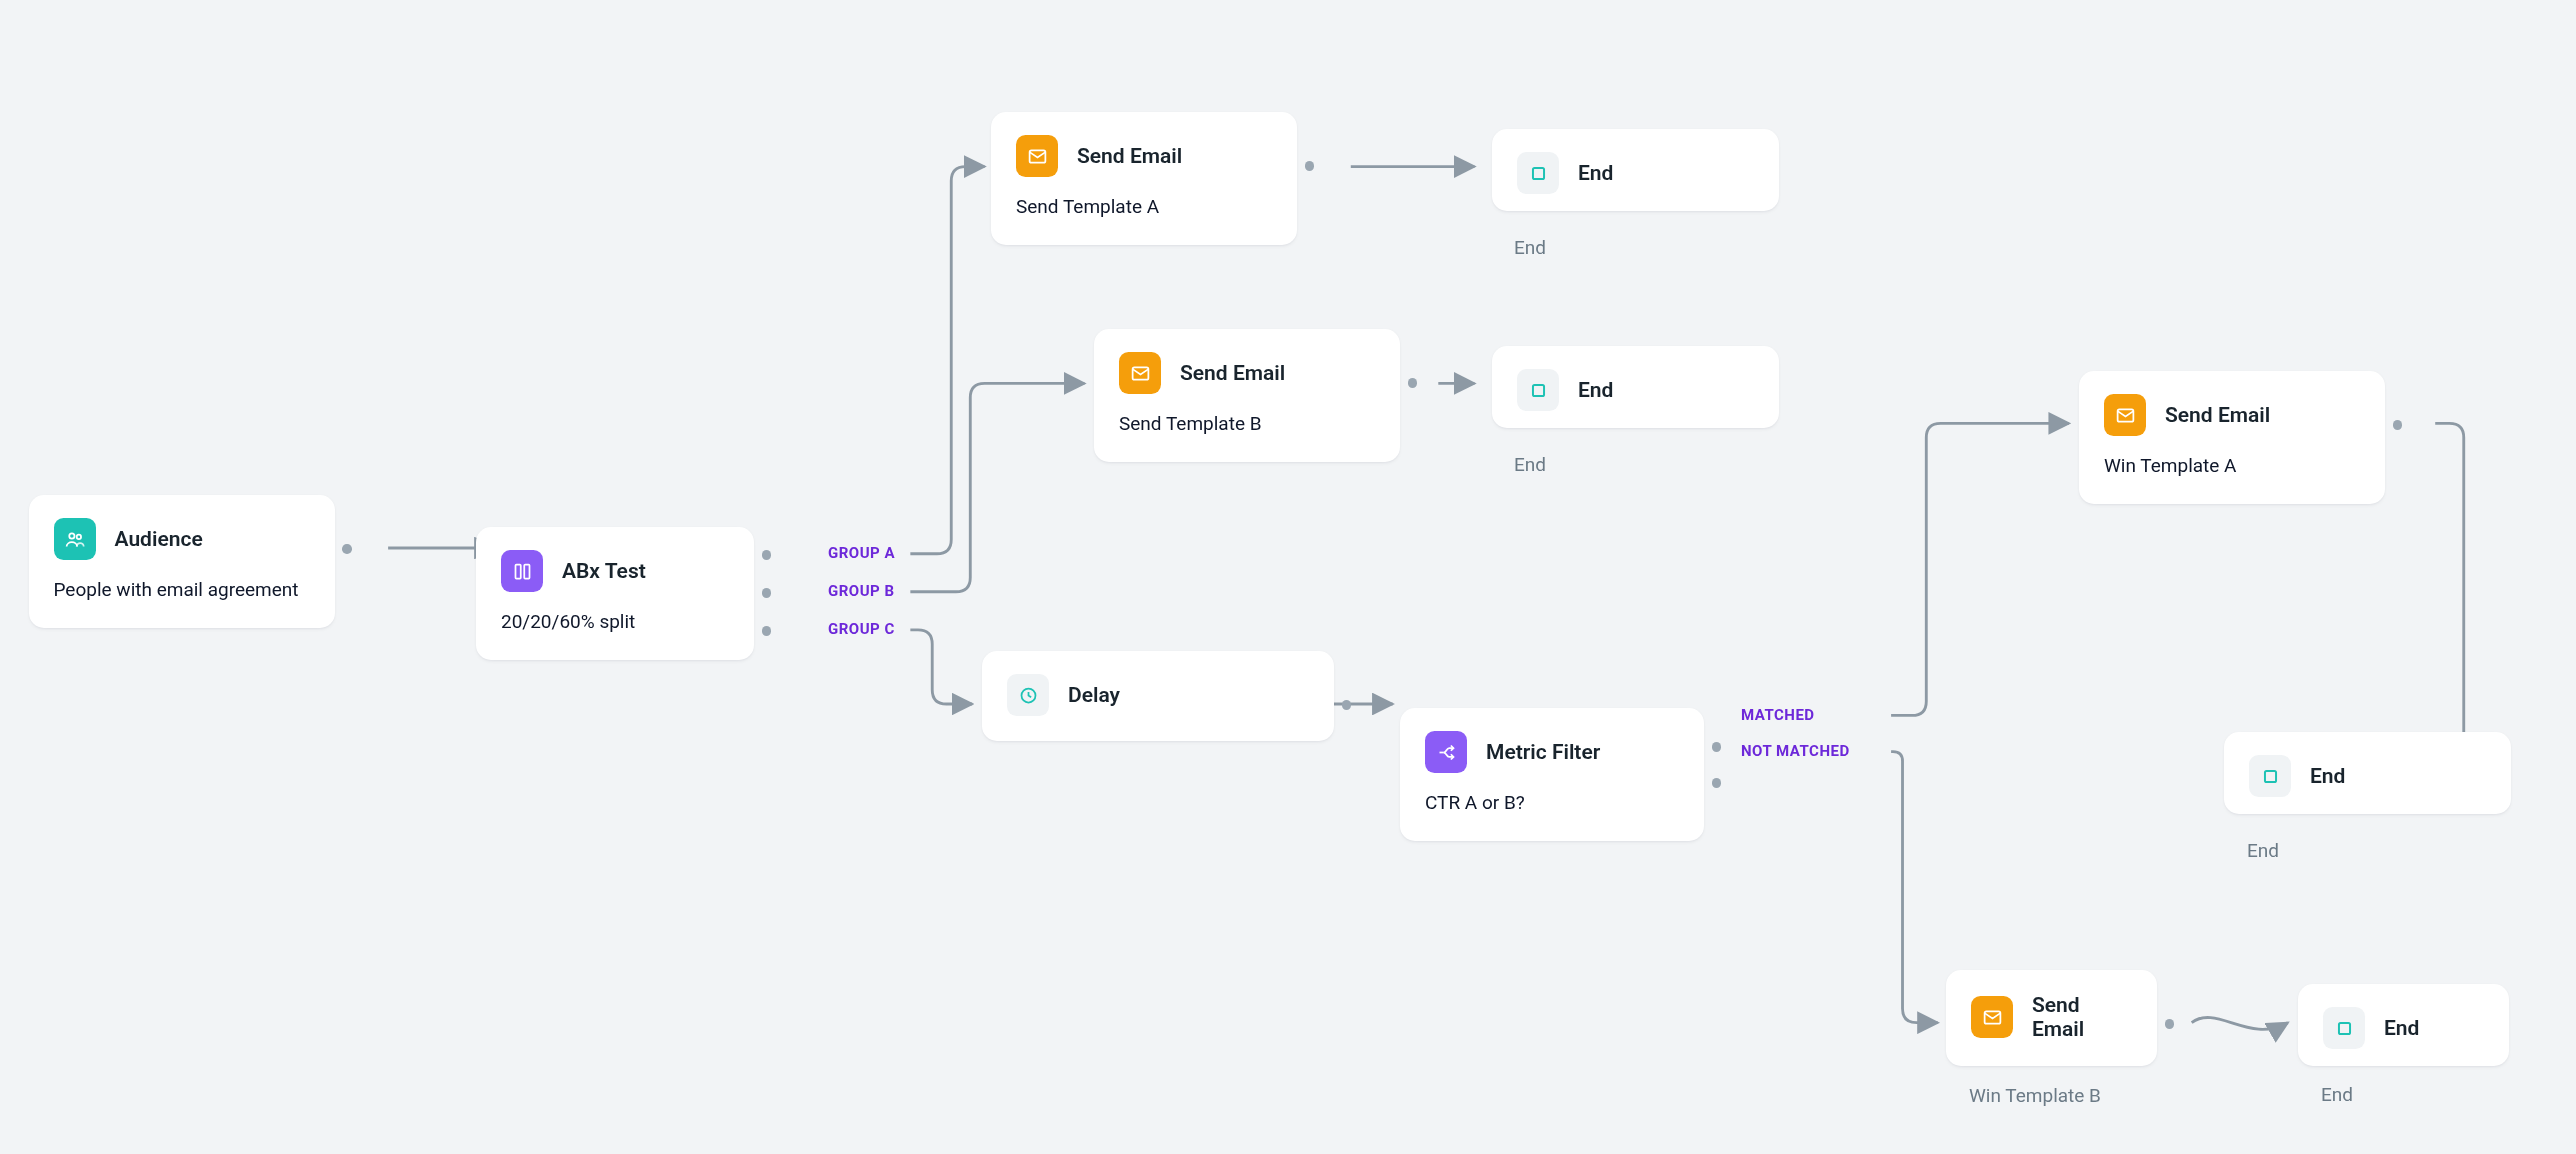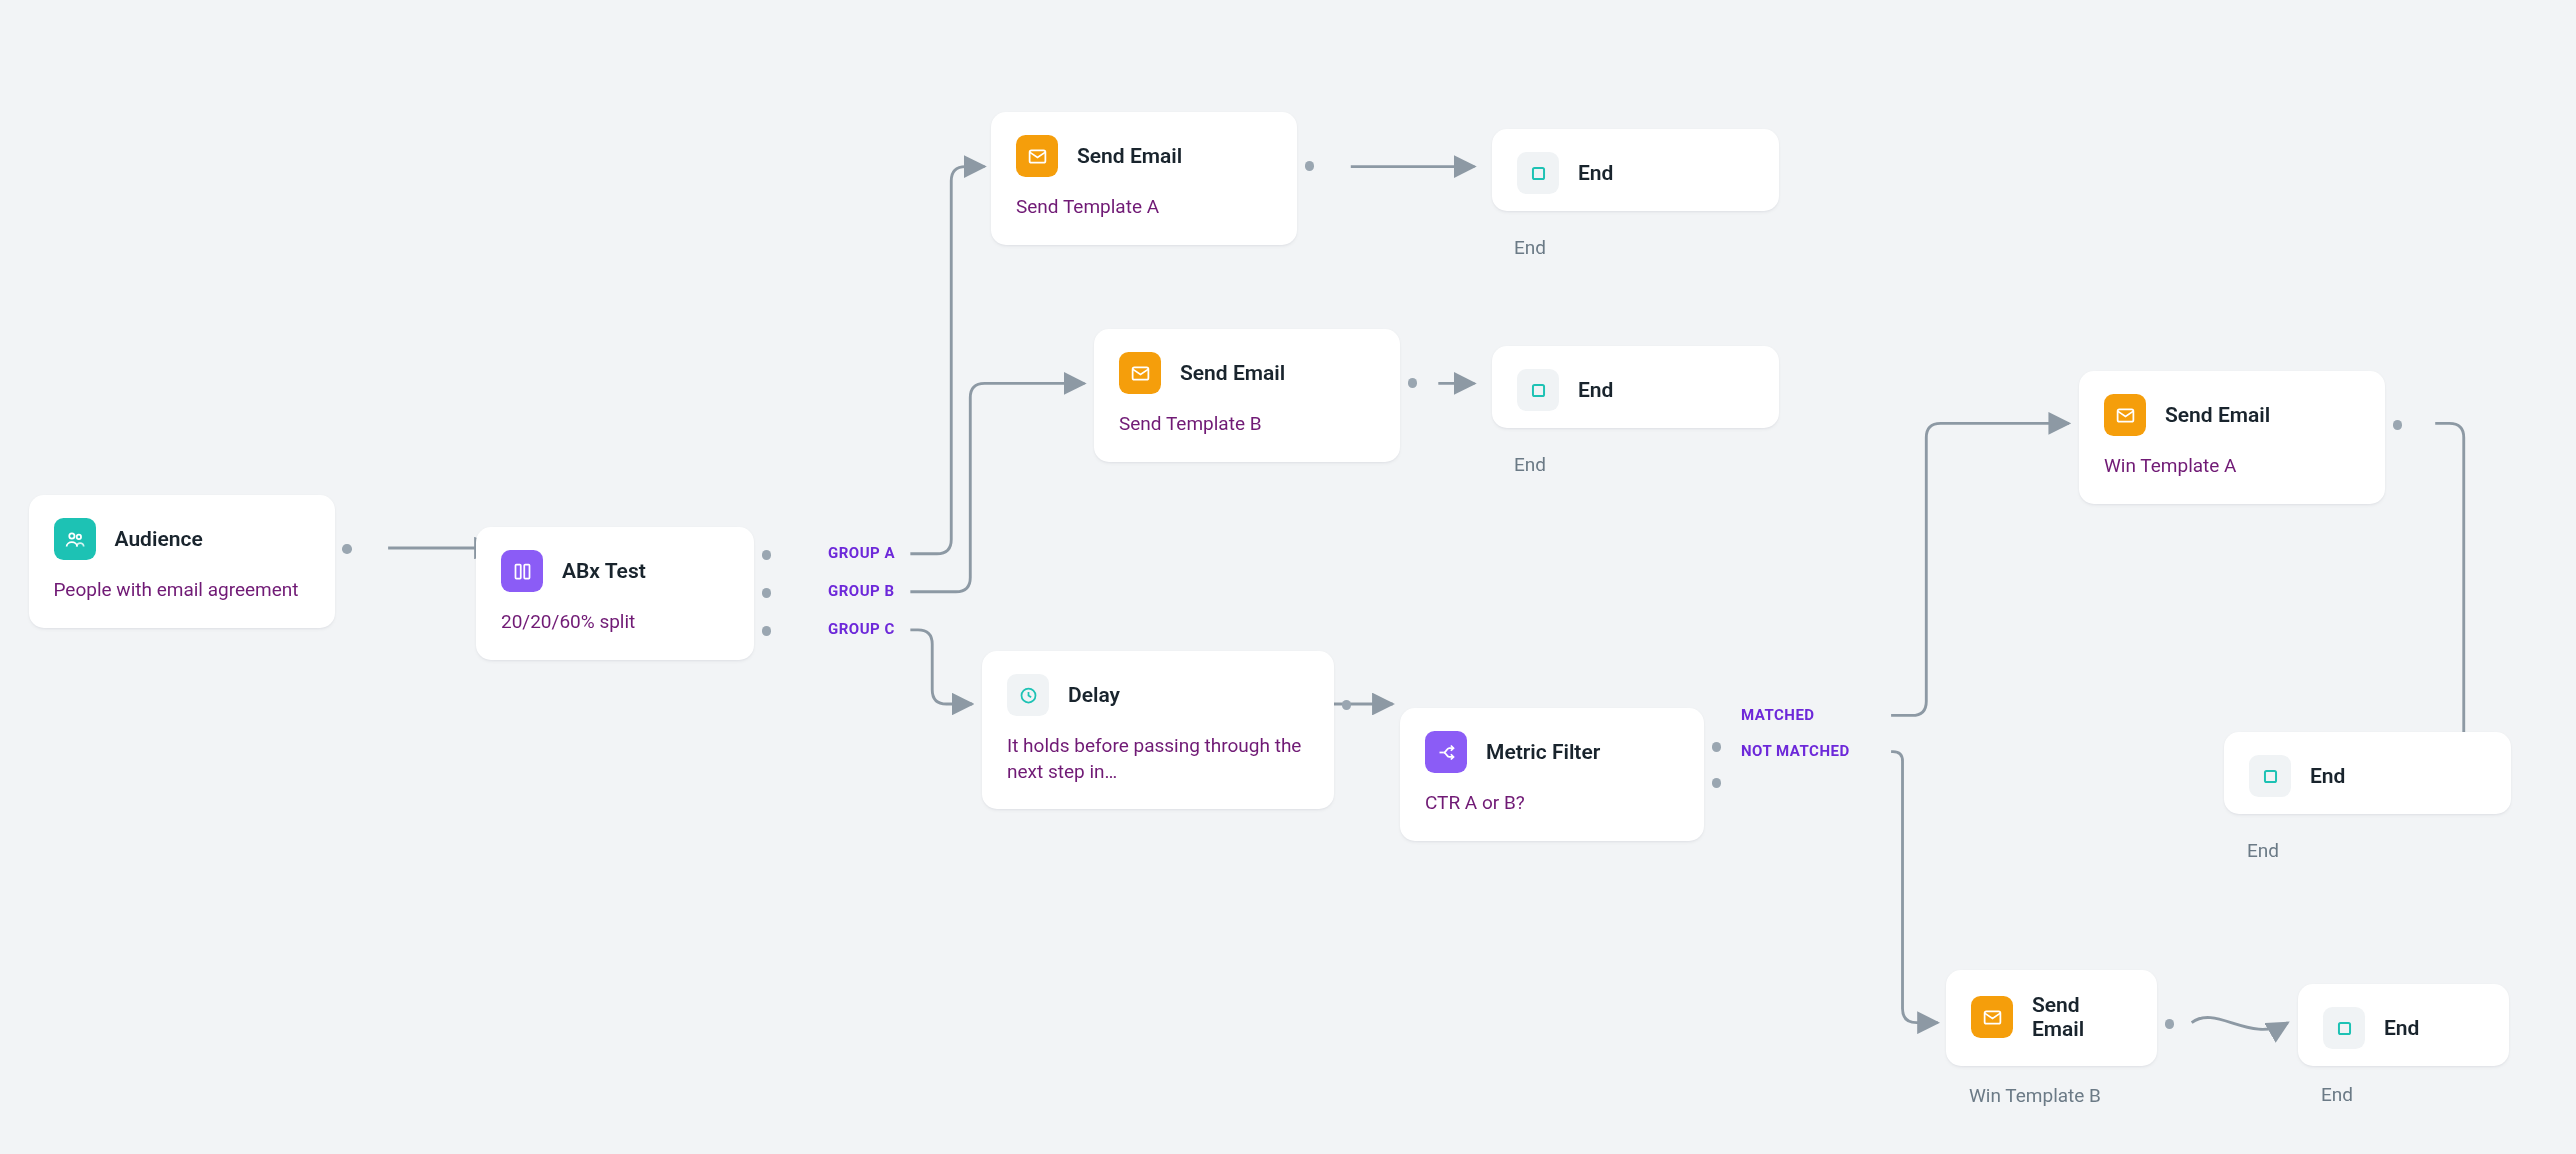--- a/index.html
+++ b/index.html
@@ -25,21 +25,21 @@
     width: 42px; height: 42px; border-radius: 9.5px;
     display:flex; align-items:center; justify-content:center;
     flex-shrink:0;
   }
   .icon svg { display:block; }
   .icon-teal   { background:#1DC2B4; }
   .icon-purple { background:#8B5CF6; }
   .icon-orange { background:#F59E0B; }
   .icon-gray   { background:#F0F3F5; }
   .title { font-size: 21px; font-weight: 600; color:#19242d; }
-  .desc  { font-size: 19px; color:#701a75; margin-top: 17px; line-height:1.35; }
+  .desc  { font-size: 19px; color:#0f172a; margin-top: 17px; line-height:1.35; }
   .small-desc { font-size: 19px; color:#6b7a86; position:absolute; }
   .port {
     position:absolute; width:9.5px; height:9.5px; border-radius:50%;
     background:#9aa6b1;
   }
   .port-label {
     position:absolute; font-size:15px; font-weight:700; letter-spacing:0.5px;
     color:#6d28d9;
   }
 </style>
@@ -170,21 +170,20 @@
 <div class="node" style="left:982px; top:651px; width:352px;">
   <div class="hdr">
     <div class="icon icon-gray">
       <svg width="21" height="21" viewBox="0 0 24 24" fill="none" stroke="#1DC2B4" stroke-width="2">
             <circle cx="12" cy="12" r="8"></circle>
             <path d="M12 8v4l3 2"></path>
           </svg>
     </div>
     <div class="title">Delay</div>
   </div>
-  <div class="desc">It holds before passing through the next step in…</div>
   <div class="port" style="right:-17px; top:49px;"></div>
 </div>
 
 <div class="node" style="left:1400px; top:708px; width:304px;">
   <div class="hdr">
     <div class="icon icon-purple">
       <svg width="21" height="21" viewBox="0 0 24 24" fill="none" stroke="#fff" stroke-width="2">
             <path d="M4 12h5"></path>
             <path d="M9 12c3 0 3-5 6-5h5"></path>
             <path d="M9 12c3 0 3 5 6 5h5"></path>

